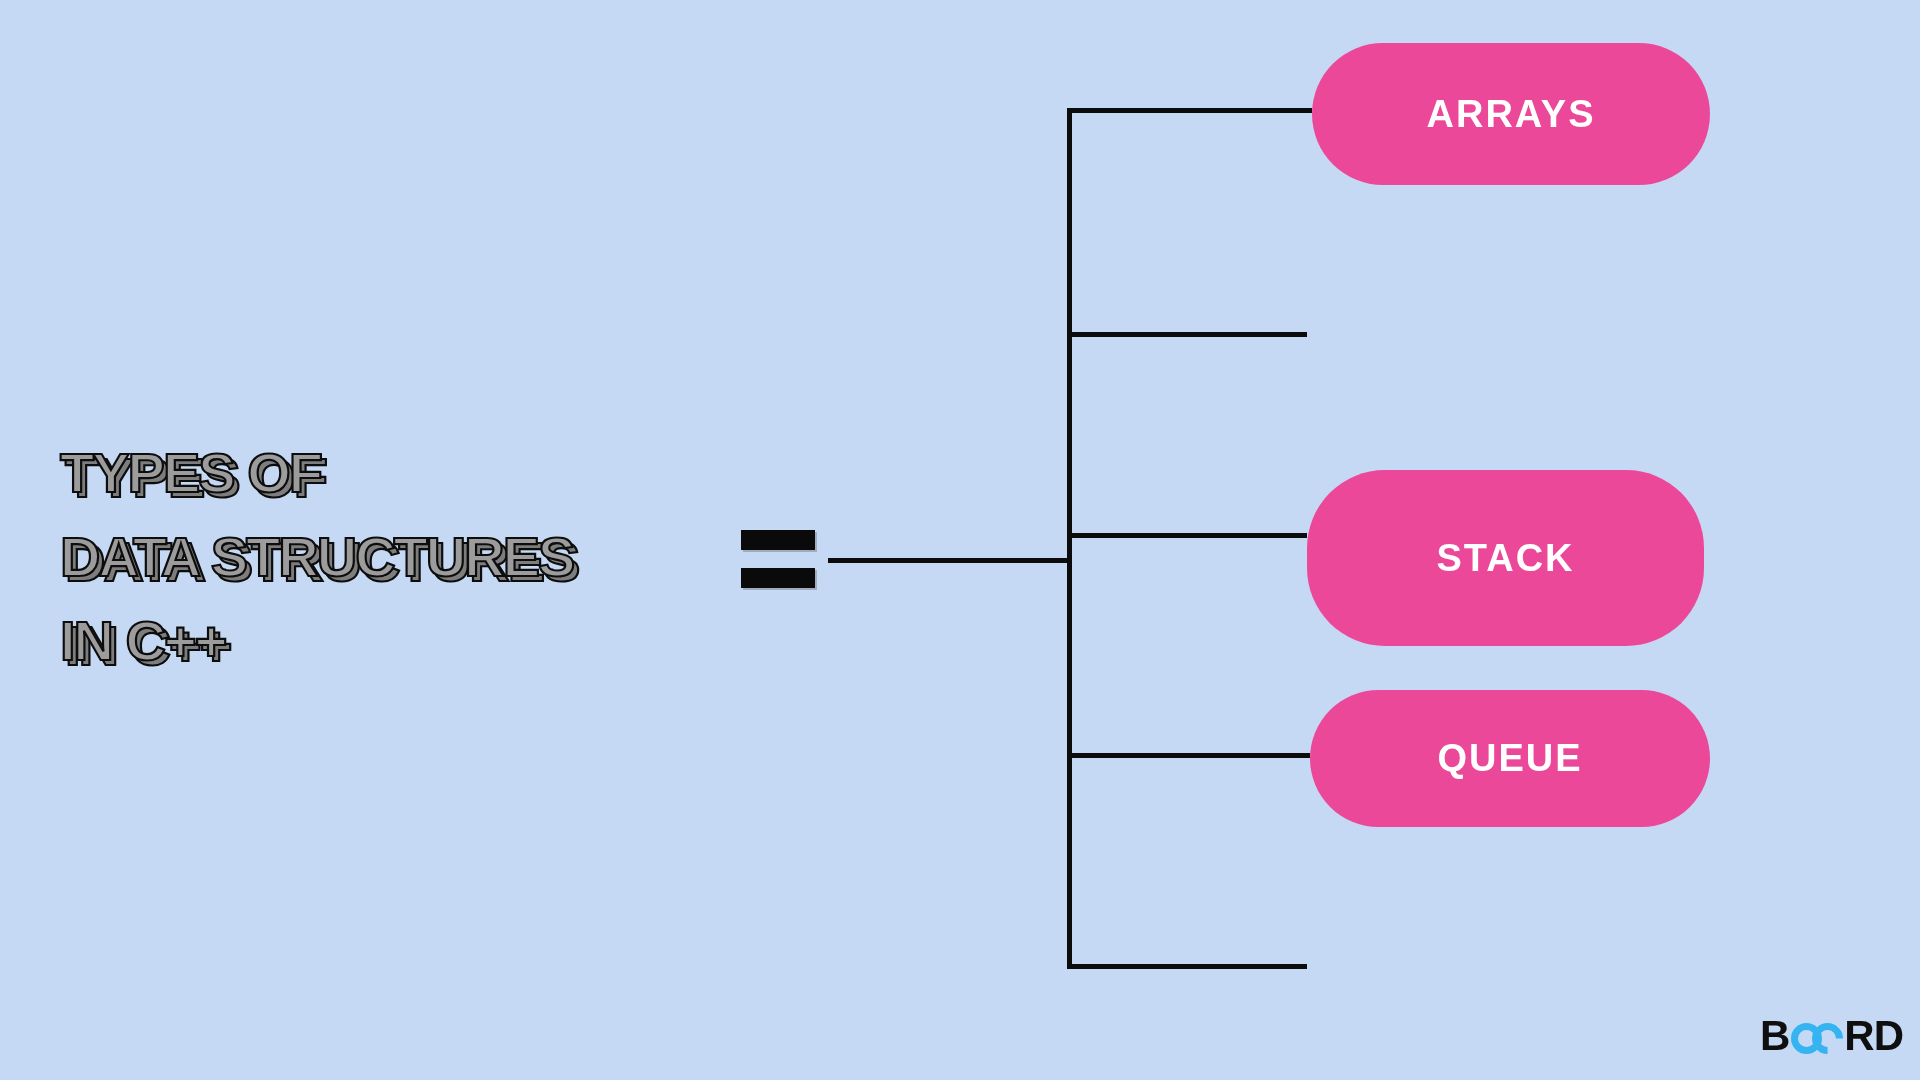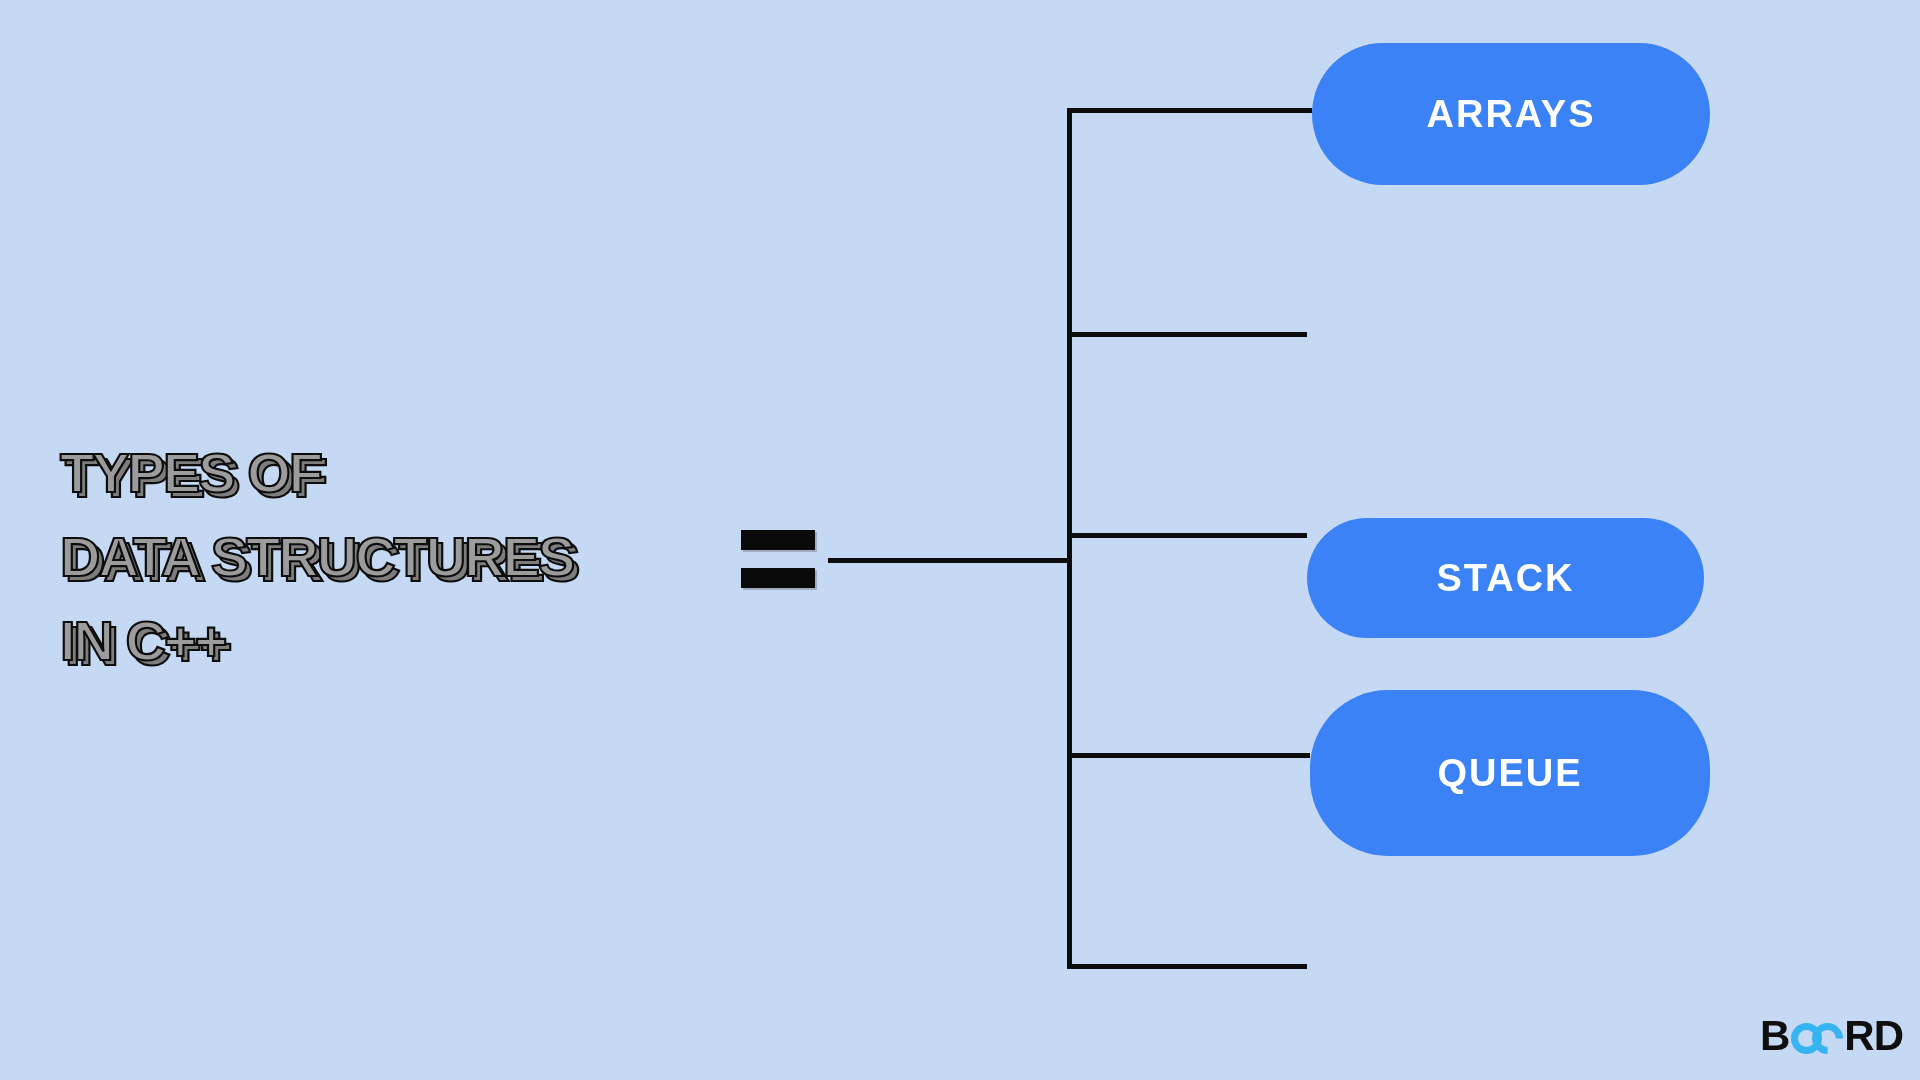--- a/index.html
+++ b/index.html
@@ -73,35 +73,35 @@
   .line-trunk  { left: 1067px; top: 108px; width: 5px;   height: 861px; }
   .line-b1     { left: 1069px; top: 108px; width: 243px; height: 5px; }
   .line-b2     { left: 1069px; top: 332px; width: 238px; height: 5px; }
   .line-b3     { left: 1069px; top: 533px; width: 238px; height: 5px; }
   .line-b4     { left: 1069px; top: 753px; width: 241px; height: 5px; }
   .line-b5     { left: 1069px; top: 964px; width: 238px; height: 5px; }
 
   
   .pill {
     position: absolute;
-    background: #3b82f6;
+    background: #ec4899;
     border-radius: 78px;
     color: #ffffff;
     font-size: 38px;
     font-weight: 700;
     letter-spacing: 2px;
     display: flex;
     align-items: center;
     justify-content: center;
     white-space: nowrap;
   }
   .pill-arrays      { left: 1312px; top: 43px;  width: 398px; height: 142px; }
   .pill-linked-list { left: 1307px; top: 262px; width: 398px; height: 141px; }
-  .pill-stack       { left: 1307px; top: 470px; width: 397px; height: 120px; margin-top: 48px; }
-  .pill-queue       { left: 1310px; top: 690px; width: 400px; height: 166px; }
+  .pill-stack       { left: 1307px; top: 470px; width: 397px; height: 176px; }
+  .pill-queue       { left: 1310px; top: 690px; width: 400px; height: 137px; }
   .pill-trees       { left: 1307px; top: 898px; width: 397px; height: 139px; }
 
   
   .logo {
     position: absolute;
     left: 1760px;
     top: 1012px;
     display: flex;
     align-items: center;
     font-size: 42px;

